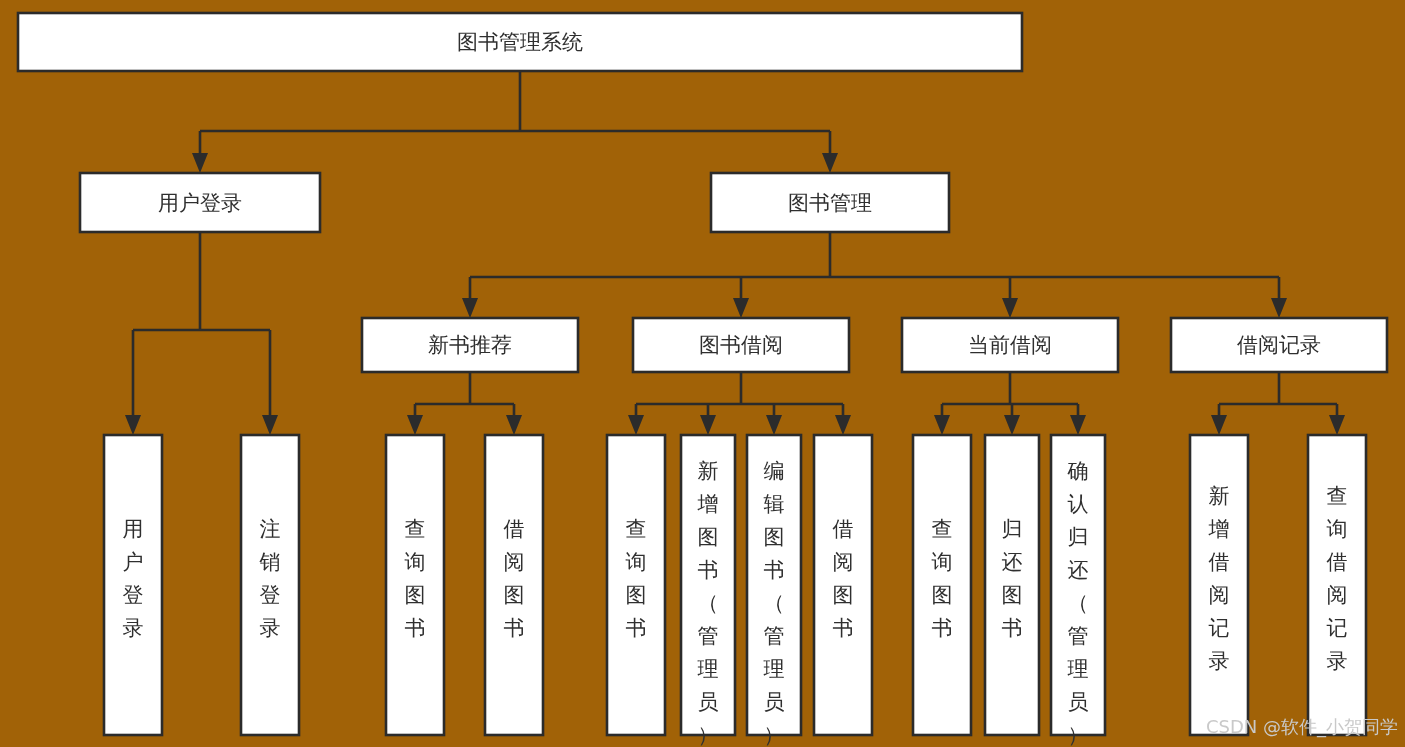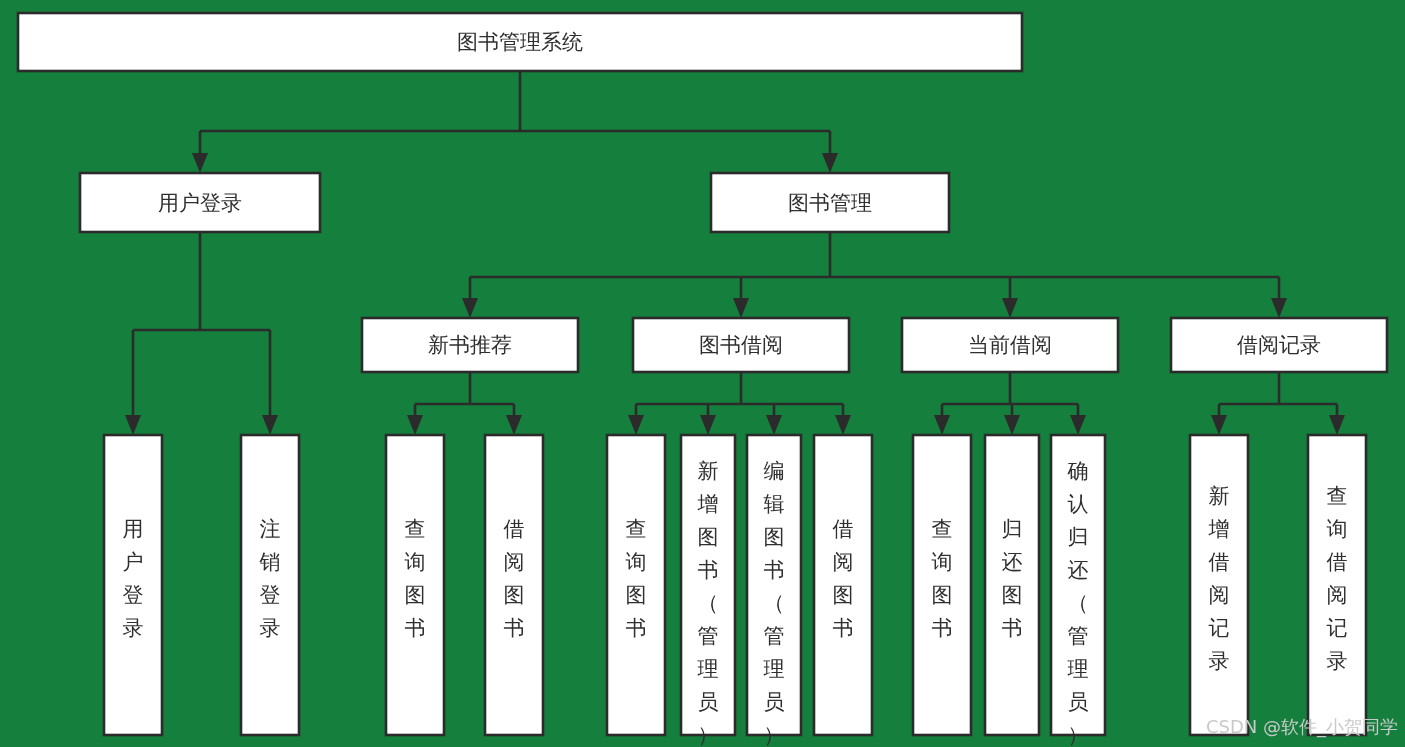--- a/index.html
+++ b/index.html
@@ -11,21 +11,21 @@
   body {
     width: 1405px;
     height: 747px;
     font-family: "DejaVu Sans", "Liberation Sans", sans-serif;
     overflow: hidden;
   }
   #diagram-root {
     position: relative;
     width: 1405px;
     height: 747px;
-    background: #15803d;
+    background: #a16207;
   }
   svg.diagram-canvas {
     position: absolute;
     top: 0;
     left: 0;
     width: 1405px;
     height: 747px;
     display: block;
   }
   .node-box {

